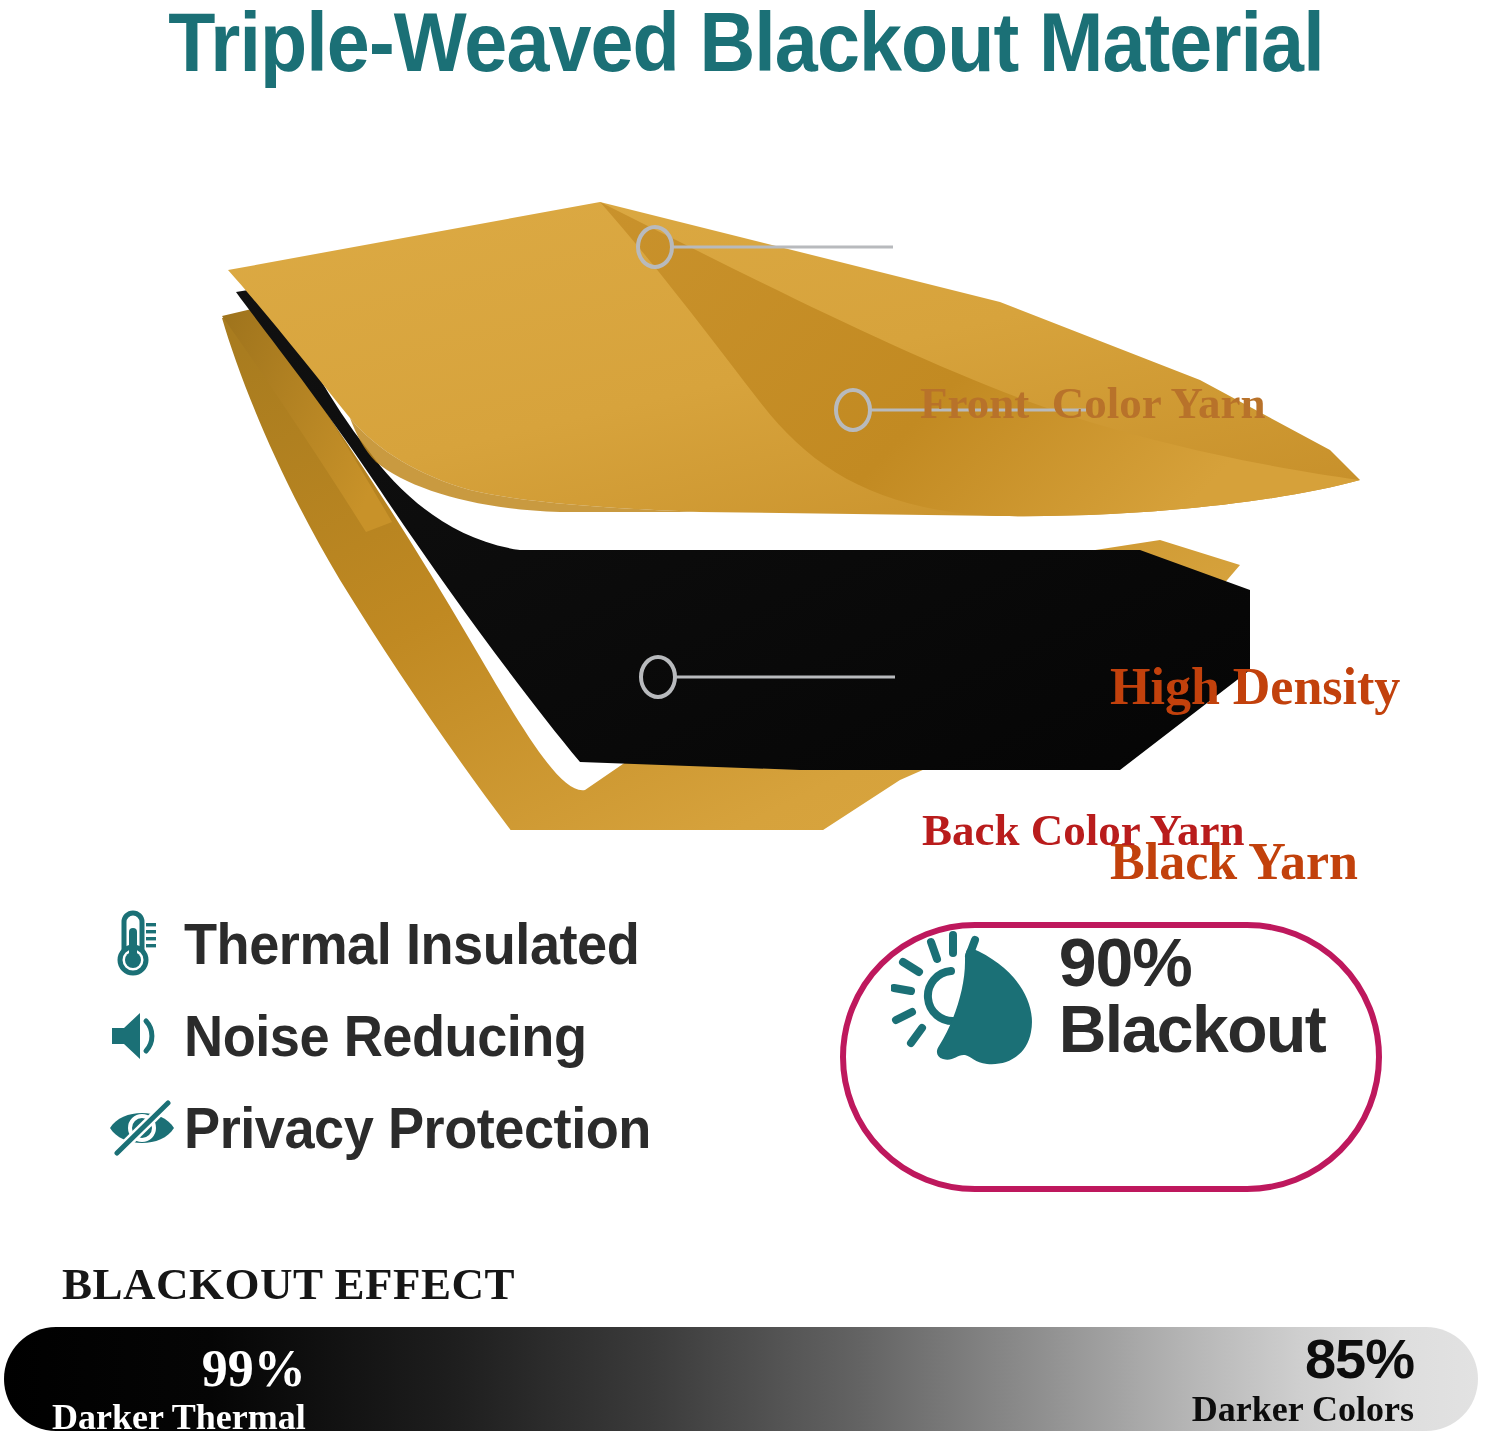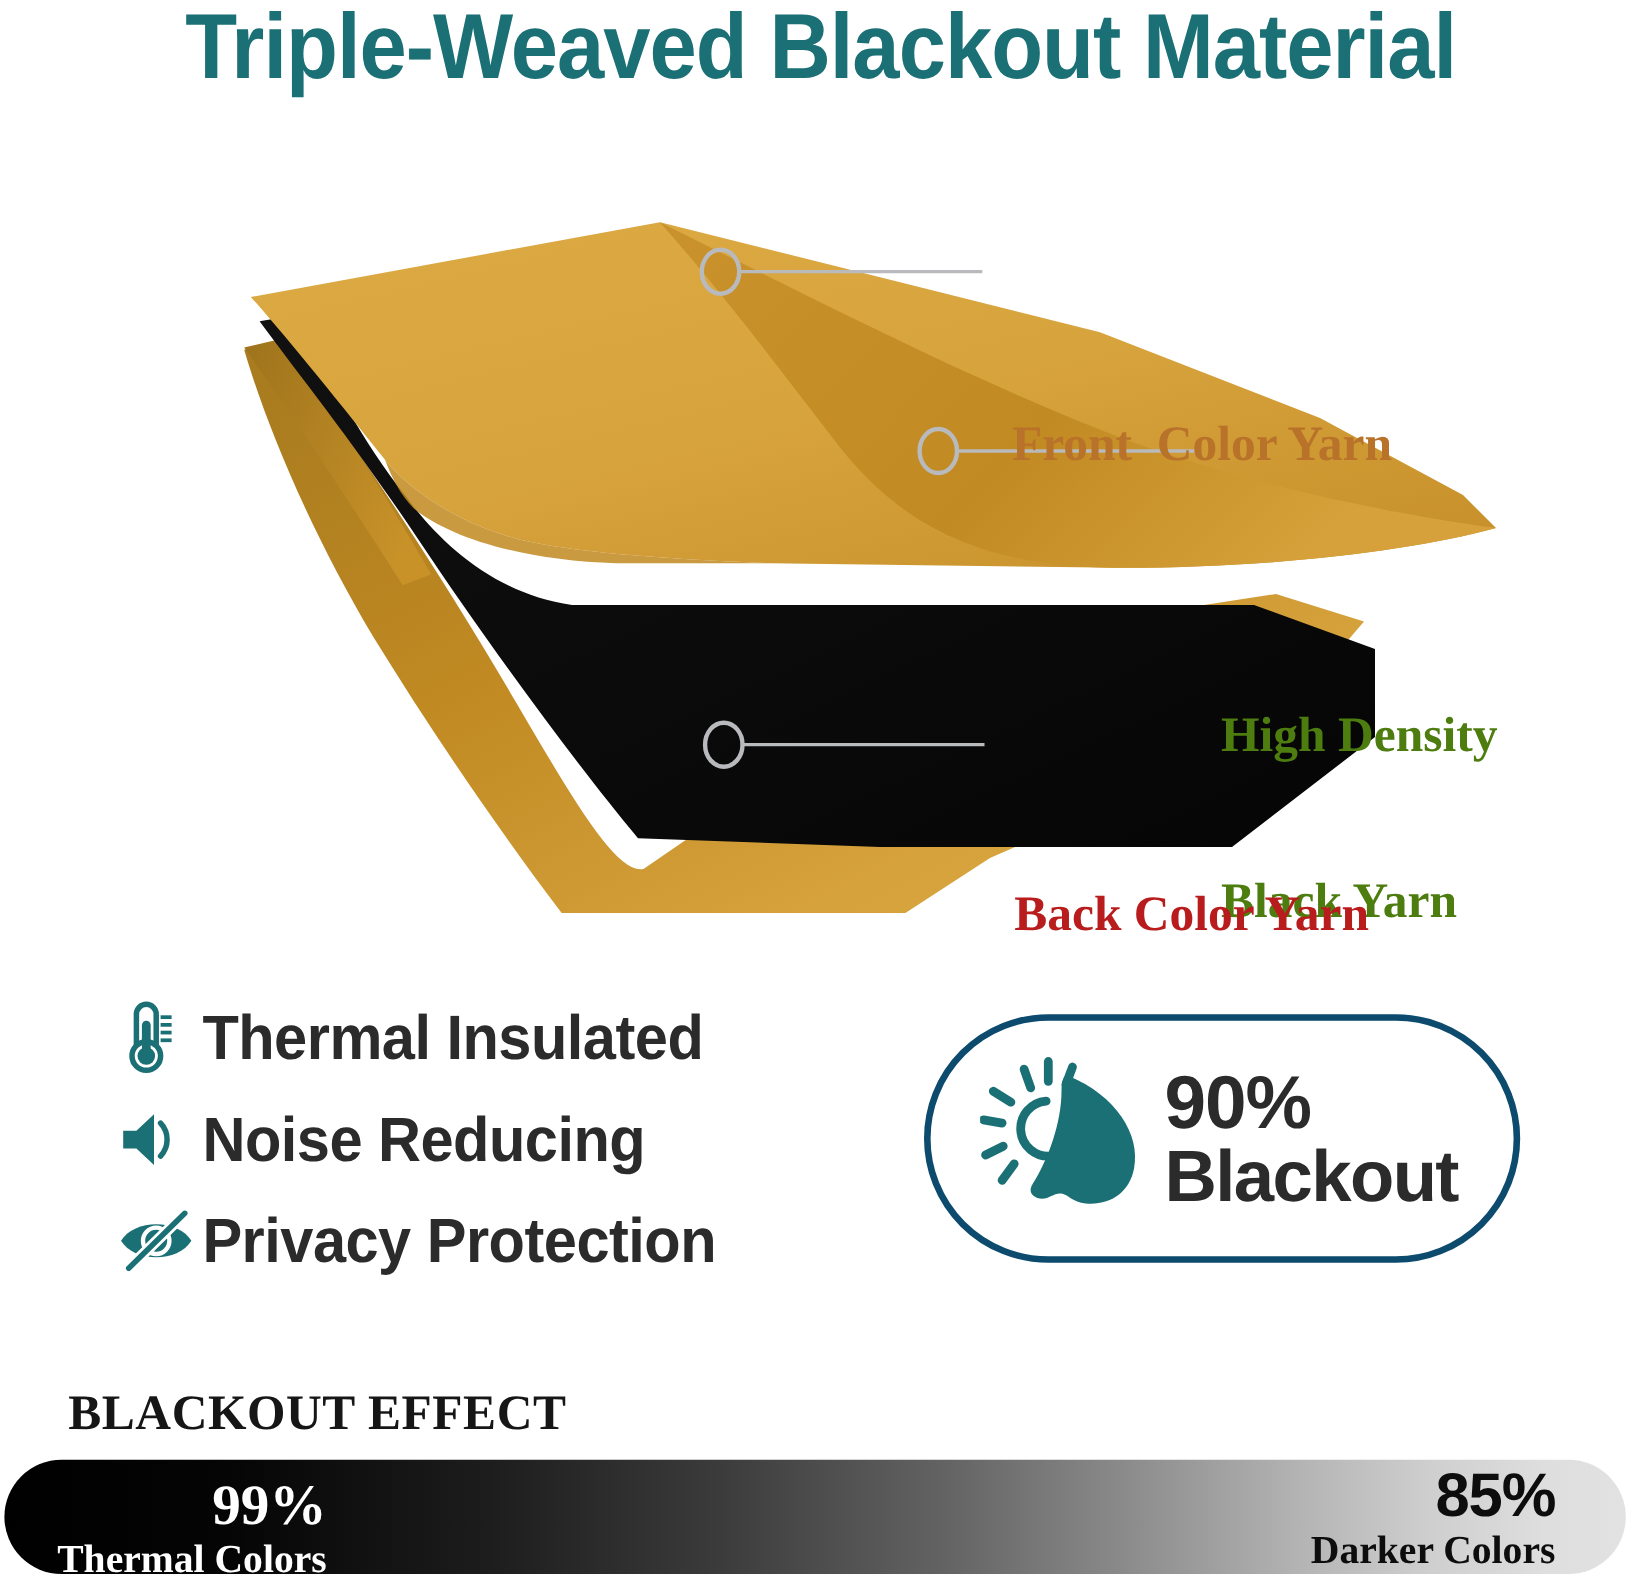--- a/index.html
+++ b/index.html
@@ -62,22 +62,22 @@
   }
   .lbl-front {
     left: 920px;
     top: 228px;
     font-size: 45px;
     color: #B8722A;
   }
   .lbl-mid {
     left: 1110px;
     top: 392px;
-    font-size: 45px;
-    color: #4d7c0f;
+    font-size: 52px;
+    color: #c2410c;
   }
   .lbl-back {
     left: 922px;
     top: 655px;
     font-size: 45px;
     color: #b91c1c;
   }
 
   
   .features {
@@ -108,26 +108,26 @@
     transform-origin: left center;
     white-space: nowrap;
   }
 
   
   .badge {
     position: absolute;
     left: 840px;
     top: 922px;
     width: 542px;
-    height: 226px;
-    border: 6px solid #0c4a6e;
+    height: 270px;
+    border: 6px solid #be185d;
     border-radius: 135px;
     box-sizing: border-box;
     display: flex;
-    align-items: center;
+    align-items: flex-start;
     justify-content: center;
   }
   .badge-icon {
     margin-right: 18px;
     margin-left: -6px;
     flex: 0 0 auto;
   }
   .badge-text {
     font-family: "Liberation Sans", sans-serif;
     font-weight: bold;
@@ -344,19 +344,19 @@
     <div class="badge-pct">90%</div>
     <div class="badge-word">Blackout</div>
   </span>
 </div>
 
 <div class="effect-heading">BLACKOUT EFFECT</div>
 
 <div class="effect-bar">
   <div class="bar-block bar-left">
     <div class="bar-pct">99%</div>
-    <div class="bar-sub">Thermal Colors</div>
+    <div class="bar-sub">Darker Thermal</div>
   </div>
   <div class="bar-block bar-right">
     <div class="bar-pct">85%</div>
     <div class="bar-sub">Darker Colors</div>
   </div>
 </div>
 
 </body></html>

